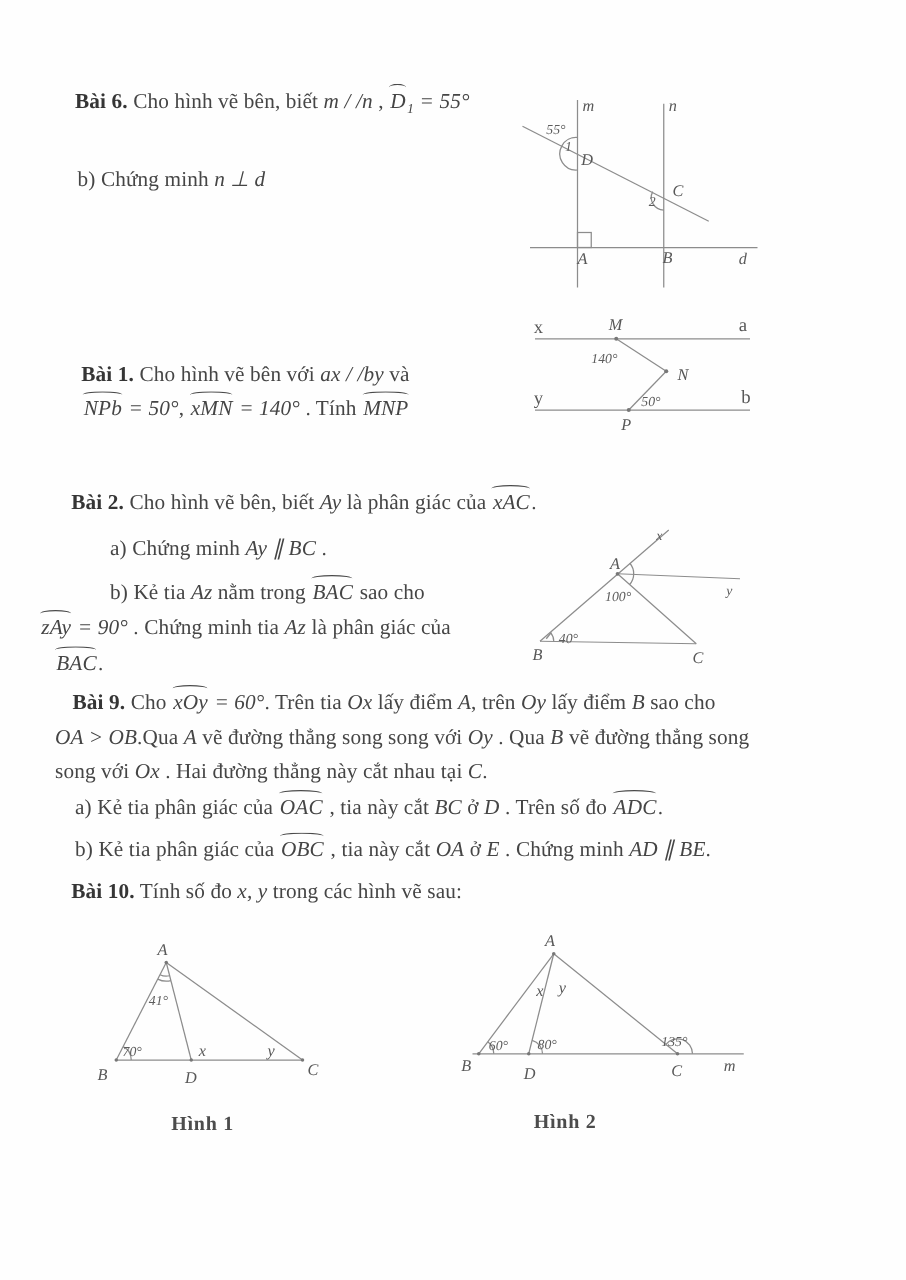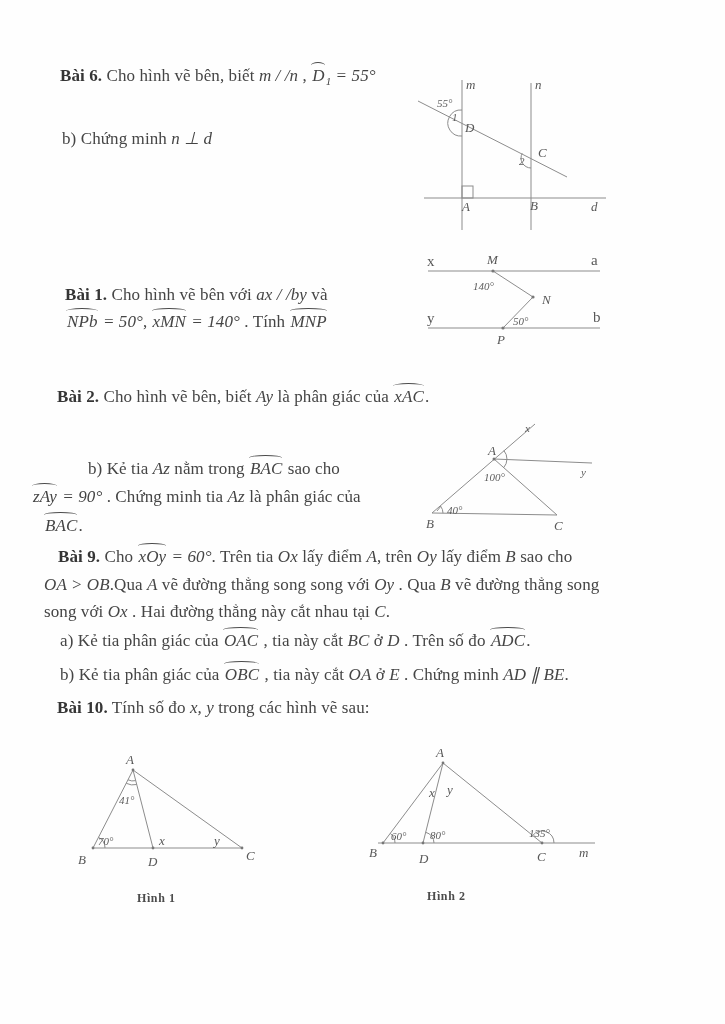--- a/index.html
+++ b/index.html
@@ -1,29 +1,29 @@
 <!DOCTYPE html>
 <html><head>
 <meta charset="utf-8">
 <style>
   html,body{margin:0;padding:0;background:#e8e8e8;}
   .page{position:relative;width:725px;height:1024px;background:#fefefe;margin:0 auto;overflow:hidden;font-family:"Liberation Serif",serif;}
-  .line{position:absolute;white-space:nowrap;font-size:17px;line-height:20px;color:#454545;letter-spacing:.1px;text-align:right;}
+  .line{position:absolute;white-space:nowrap;font-size:17px;line-height:30px;color:#454545;letter-spacing:.1px;text-align:right;}
   .line .b{font-weight:bold;color:#353535;}
   .line .i{font-style:italic;}
   .line .hat{position:relative;font-style:italic;padding:0 1px;}
   .line .hat::before{content:"";position:absolute;left:0;right:1px;top:-4px;height:5px;border-top:1.4px solid #4a4a4a;border-radius:100% 100% 0 0;}
   .line .sb{font-size:11px;vertical-align:-4px;font-style:italic;}
   .fig{position:absolute;}
   .fig line,.fig path,.fig rect{stroke:#8c8c8c;stroke-width:1;fill:none;}
   .fig .dot{fill:#777;stroke:none;}
   .lbl{font:italic 13px "Liberation Serif",serif;fill:#585858;}
   .lbl2{font:15px "Liberation Serif",serif;fill:#585858;}
   .deg{font:italic 11px "Liberation Serif",serif;fill:#5c5c5c;}
-  .caption{position:absolute;font-weight:bold;font-size:12px;color:#4c4c4c;letter-spacing:.6px;}
+  .caption{position:absolute;font-weight:bold;font-size:16px;color:#4c4c4c;letter-spacing:.6px;}
 </style>
 </head>
 <body>
 
 <div class="page">
 
   <div class="line" style="left:60px;top:66px"><span class="b">Bài 6.</span><span> Cho hình vẽ bên, biết </span><span class="i">m / /n</span><span> ,  </span><span class="hat">D</span><span class="sb">1</span><span class="i"> =  55°</span></div>
   <div class="line" style="left:62px;top:129px"><span>b) Chứng minh </span><span class="i">n ⊥ d</span></div>
 
   <svg class="fig" style="left:415px;top:75px" width="200" height="165" viewBox="0 0 200 165">
@@ -62,20 +62,21 @@
     <text class="lbl2" x="176" y="17">a</text>
     <text class="deg" x="58" y="42">140°</text>
     <text class="lbl" x="127" y="56">N</text>
     <text class="lbl2" x="12" y="75">y</text>
     <text class="lbl2" x="178" y="74">b</text>
     <text class="deg" x="98" y="77">50°</text>
     <text class="lbl" x="82" y="96">P</text>
   </svg>
 
   <div class="line" style="left:57px;top:387px"><span class="b">Bài 2.</span><span> Cho hình vẽ bên, biết </span><span class="i">Ay</span><span> là phân giác của </span><span class="hat">xAC</span><span>.</span></div>
+  <div class="line" style="left:88px;top:424px"><span>a) Chứng minh </span><span class="i">Ay ∥ BC</span><span> .</span></div>
   <div class="line" style="left:88px;top:459px"><span>b) Kẻ tia </span><span class="i">Az</span><span> nằm trong </span><span class="hat">BAC</span><span> sao cho</span></div>
   <div class="line" style="left:32px;top:487px"><span class="hat">zAy</span><span class="i"> = 90°</span><span> . Chứng minh tia </span><span class="i">Az</span><span> là phân giác của</span></div>
   <div class="line" style="left:44px;top:516px"><span class="hat">BAC</span><span>.</span></div>
 
   <svg class="fig" style="left:420px;top:418px" width="190" height="130" viewBox="0 0 190 130">
     <line x1="12" y1="95" x2="115" y2="6"></line>
     <line x1="12" y1="95" x2="137" y2="97"></line>
     <line x1="74" y1="41" x2="137" y2="97"></line>
     <line x1="74" y1="41" x2="172" y2="45"></line>
     <path d="M 83.9 32.6 A 13 13 0 0 1 83.7 49.6"></path>

